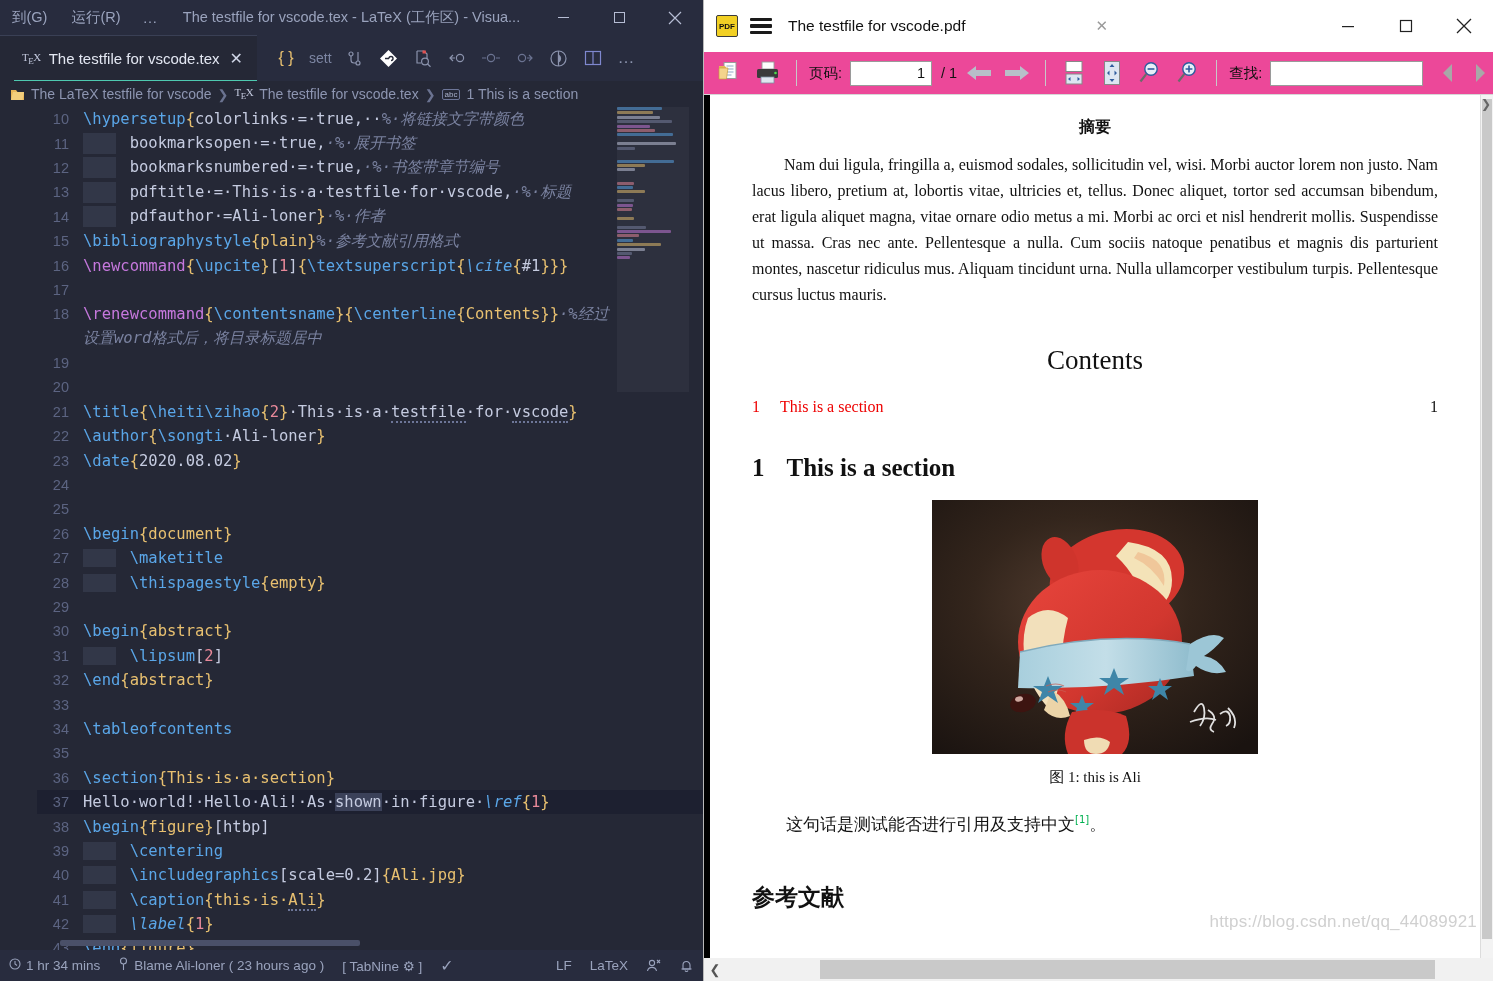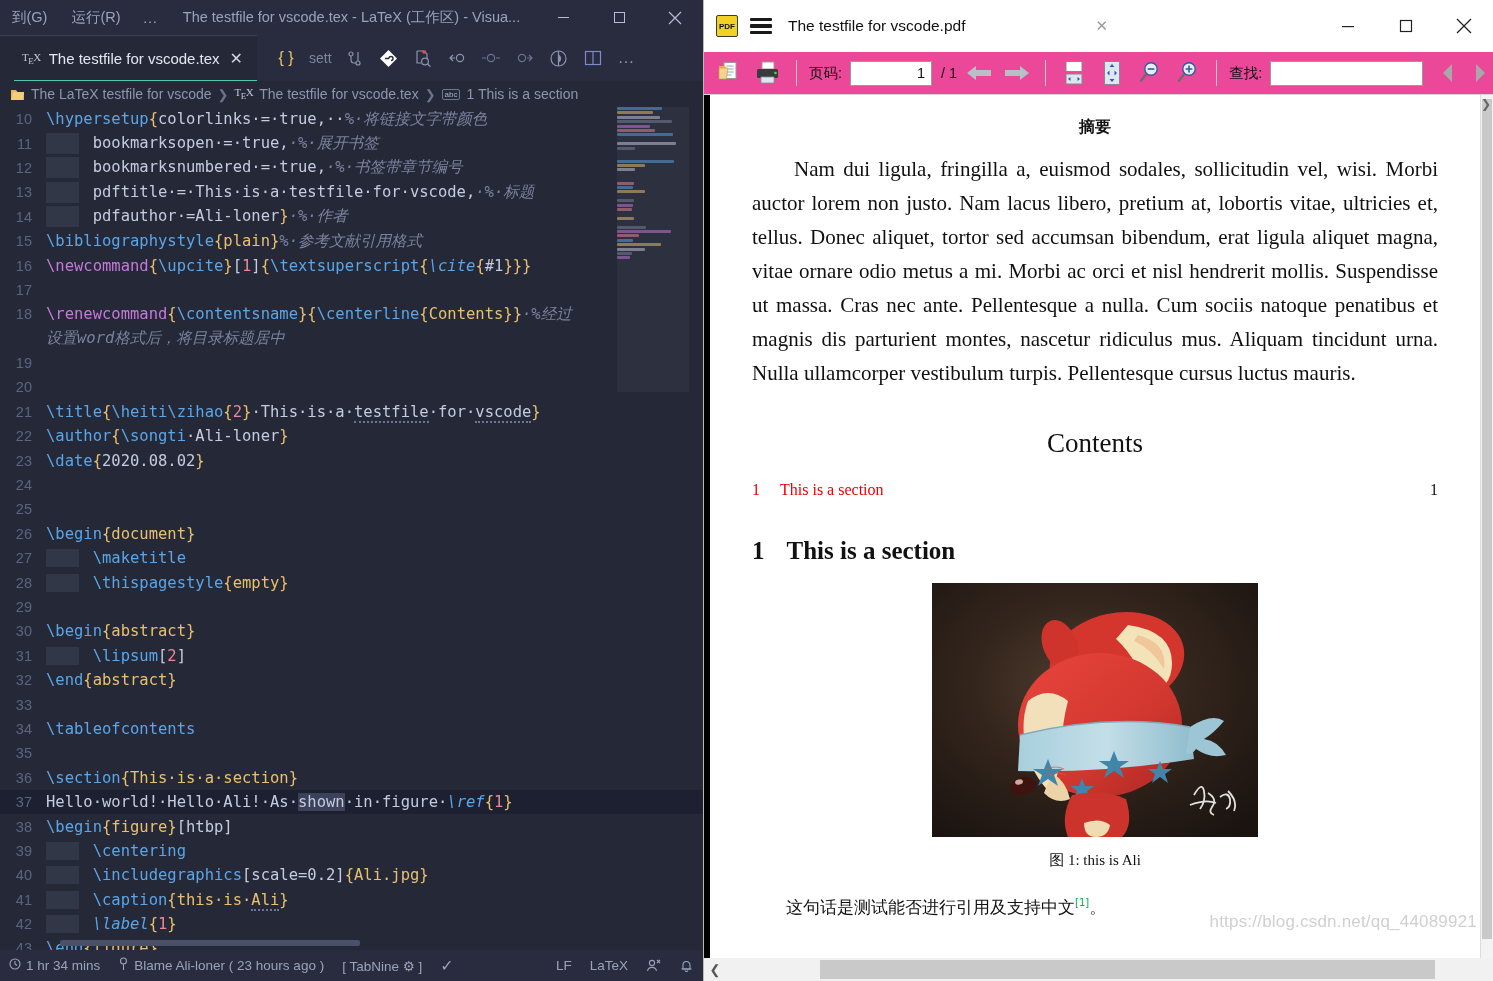--- a/index.html
+++ b/index.html
@@ -73,21 +73,21 @@
     height: 26px; display: flex; align-items: center; gap: 6px;
     padding-left: 10px; font-size: 14px; color: #8d95b1; background: #252836;
   }
   .bc-sep { color: #6b7391; font-size: 13px; }
   .bc-icon-folder { width: 15px; height: 15px; position: relative; display:inline-block;}
 
   .vs-editor {
     position: absolute; top: 107px; left: 0; right: 0; bottom: 31px;
     background: #252836; overflow: hidden;
   }
-  .code-area { position: absolute; inset: 0; }
+  .code-area { position: absolute; inset: 0; padding-left: 37px; }
   .code-line {
     display: flex; height: 24.4px; align-items: center;
     font-family: "DejaVu Sans Mono", monospace; font-size: 15.5px;
     white-space: pre; position: relative;
   }
   .ln {
     width: 46px; text-align: right; padding-right: 14px; color: #5c6482;
     font-size: 14.5px; flex: none; font-family: "Liberation Sans", sans-serif;
   }
   .code-text { flex: 1; position: relative; }
@@ -197,21 +197,21 @@
     background: #000000; overflow: hidden;
   }
   .pdf-page {
     position: absolute; left: 6px; top: 0; width: 770px; height: 863px;
     background: #ffffff;
     font-family: "Liberation Serif", serif; color: #111;
   }
   .pdf-inner { padding: 22px 42px 0 42px; }
   .abs-title { text-align: center; font-size: 16px; font-weight: bold; margin-bottom: 14px; }
   .abs-body {
-    font-size: 21px; line-height: 1.62; text-align: justify; text-indent: 2em;
+    font-size: 16px; line-height: 1.62; text-align: justify; text-indent: 2em;
   }
   .contents-h {
     text-align: center; font-size: 27px; margin: 38px 0 22px 0;
     font-family: "Liberation Serif", serif;
   }
   .toc-row {
     display: flex; font-size: 16px; color: #ee0000; align-items: baseline;
     margin-bottom: 6px;
   }
   .toc-num { width: 28px; }

